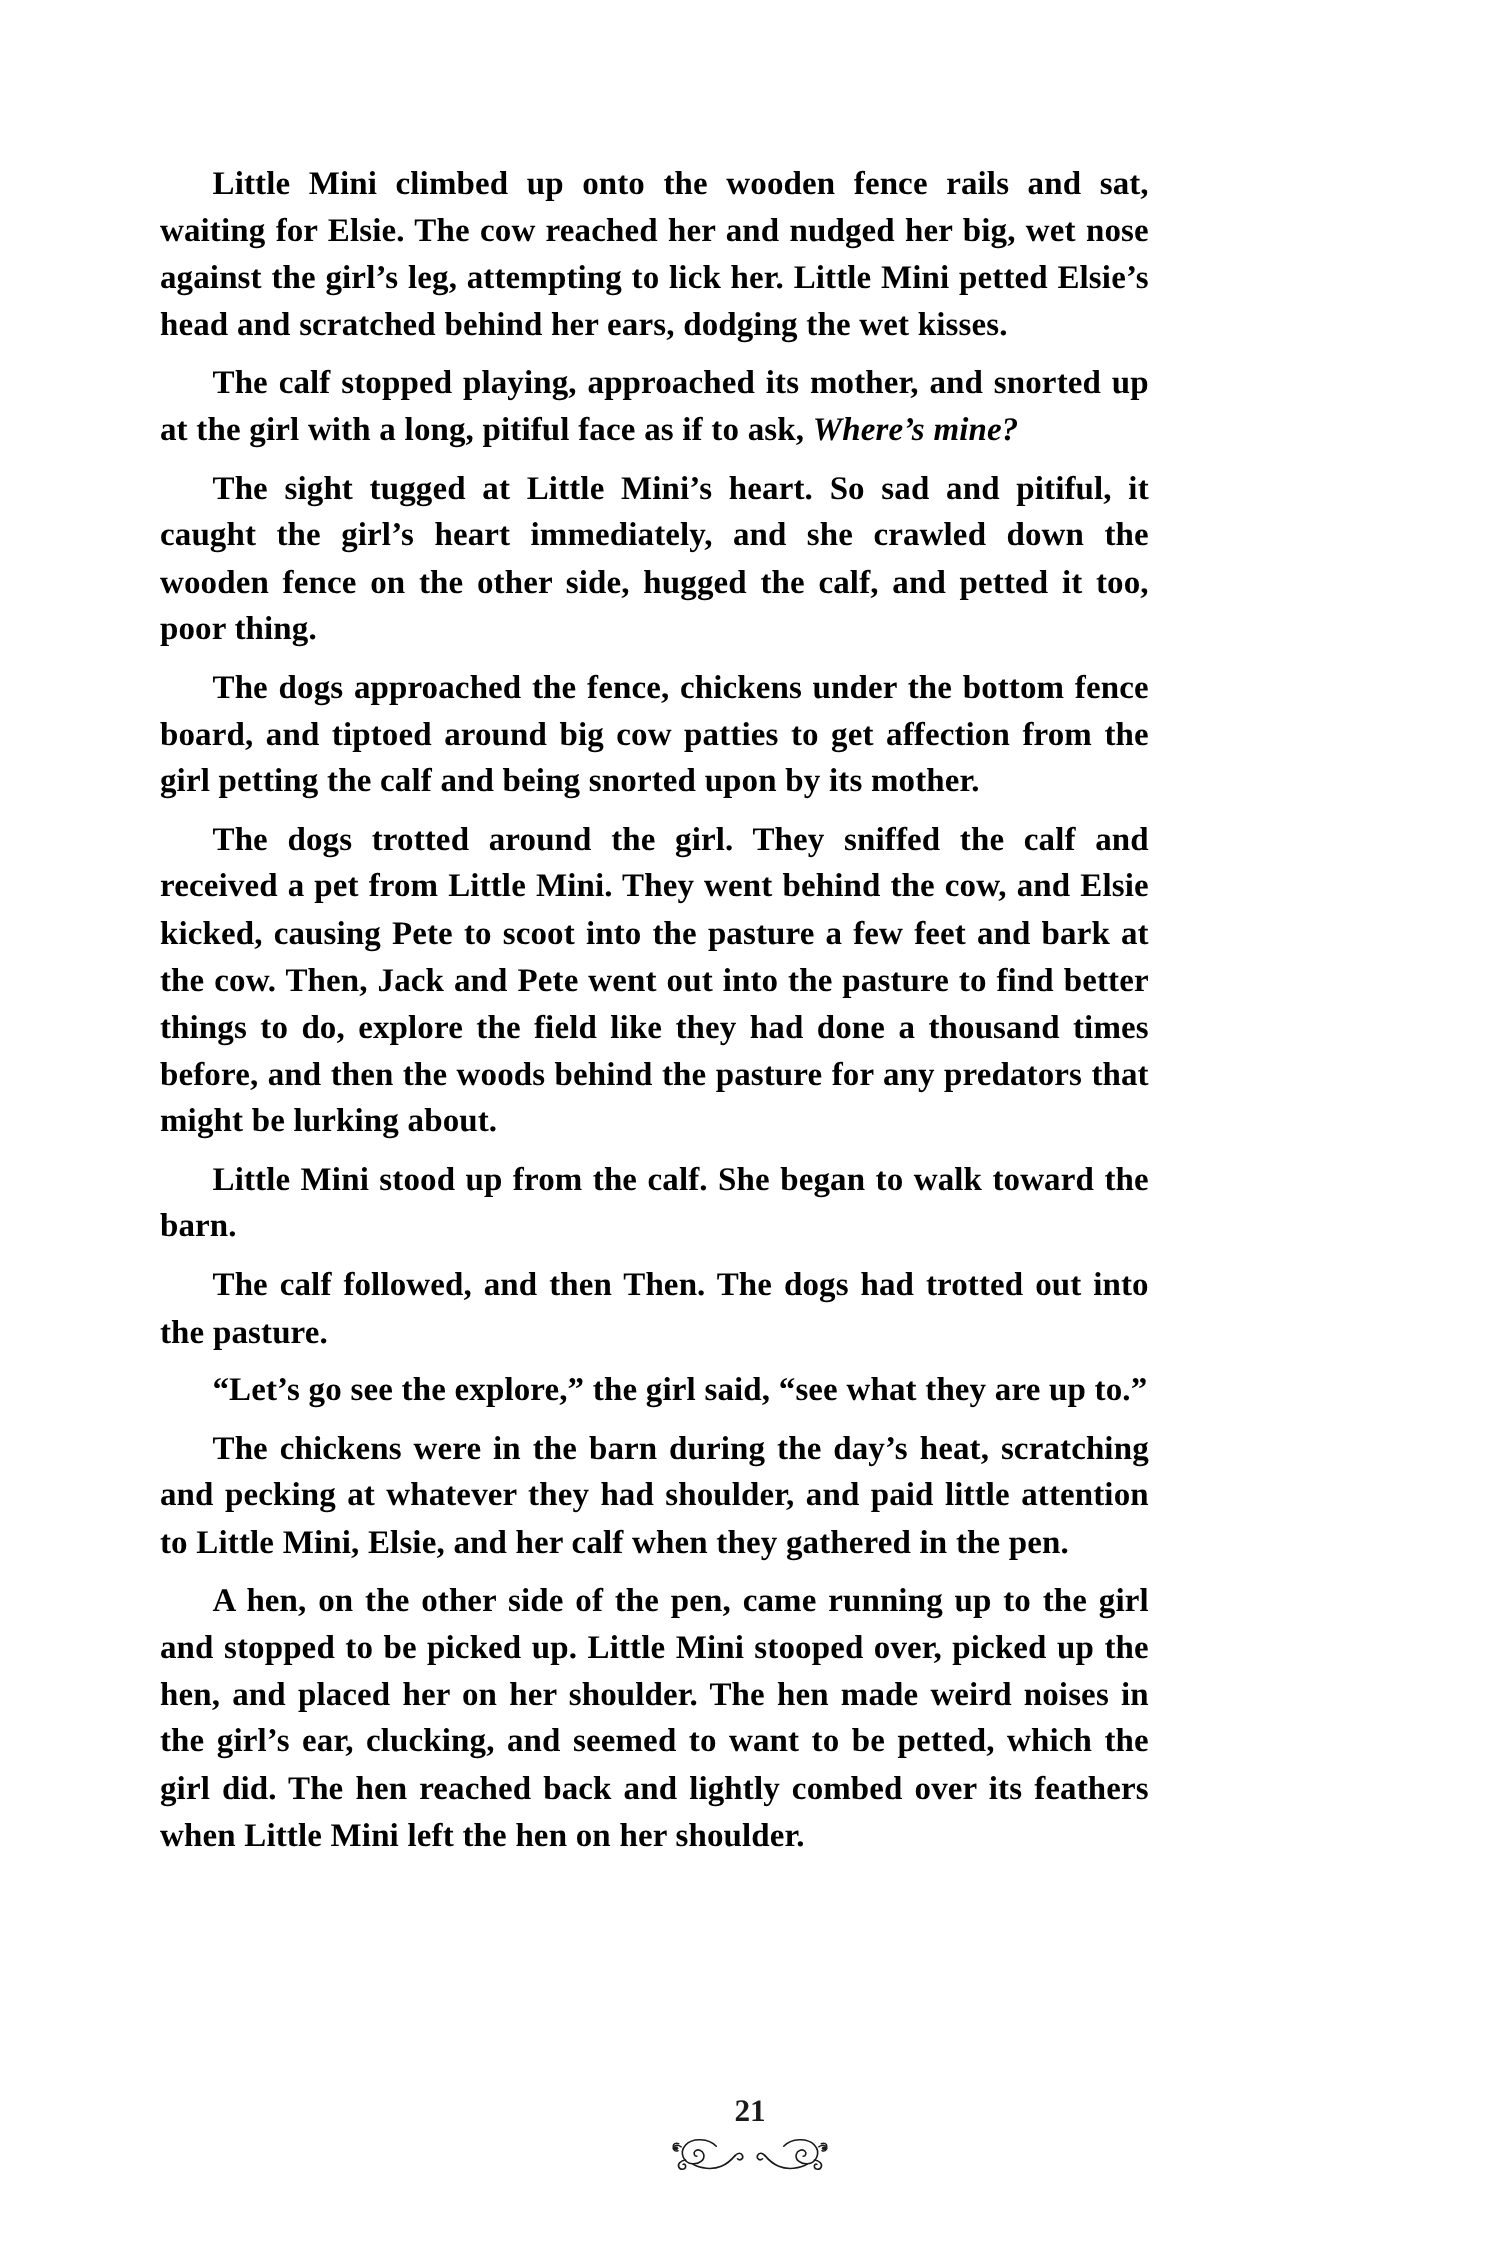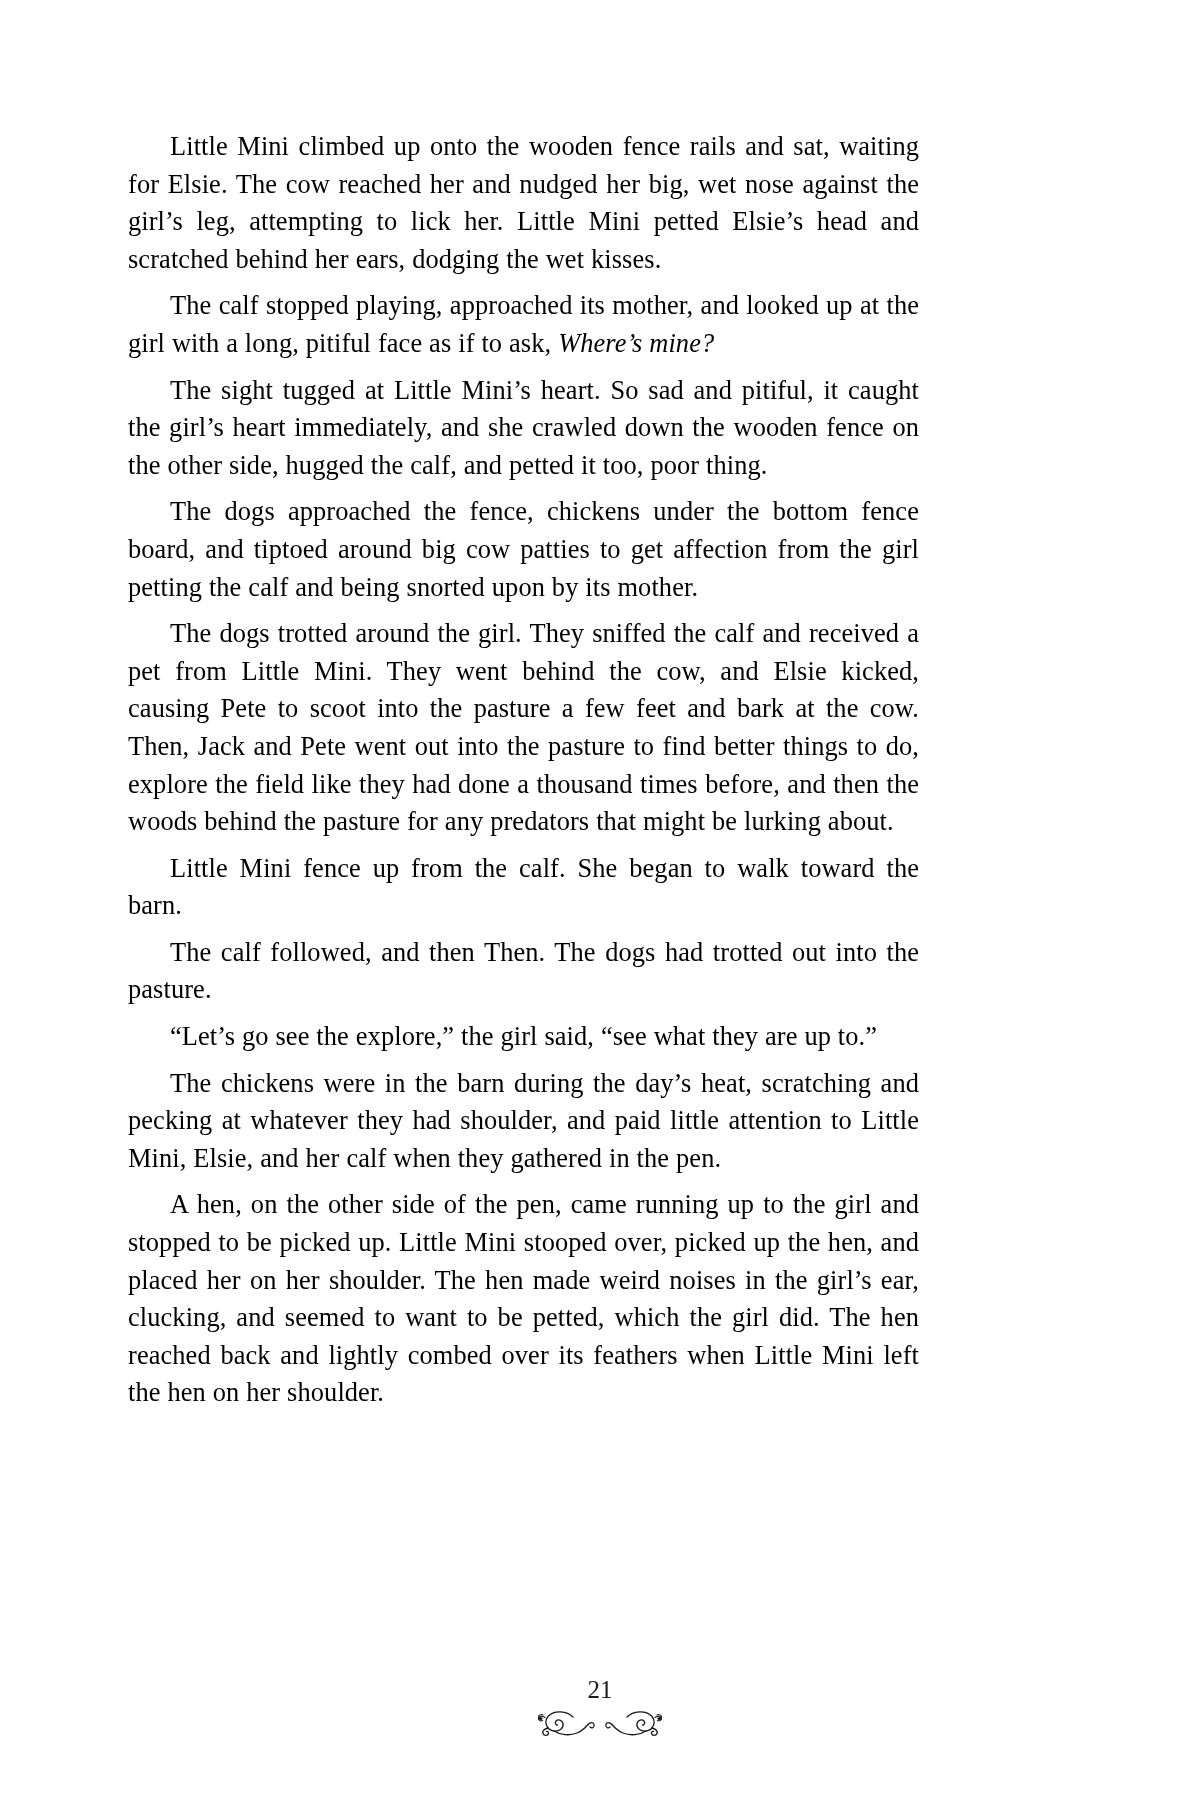--- a/index.html
+++ b/index.html
@@ -14,20 +14,21 @@
     font-family: "Liberation Serif", "DejaVu Serif", serif;
     color: #000000;
     overflow: hidden;
   }
   .page {
     position: relative;
     width: 1200px;
     height: 1800px;
     background: #ffffff;
     box-sizing: border-box;
+    font-weight: bold;
   }
   .text-block {
     position: absolute;
     left: 128px;
     top: 128px;
     width: 791px;
   }
   p.para {
     margin: 0 0 0 0;
     text-indent: 42px;
@@ -67,30 +68,30 @@
 </style>
 </head>
 <body>
 
 <div class="page">
 
   <div class="text-block">
 
     <p class="para">Little Mini climbed up onto the wooden fence rails and sat, waiting for Elsie. The cow reached her and nudged her big, wet nose against the girl’s leg, attempting to lick her. Little Mini petted Elsie’s head and scratched behind her ears, dodging the wet kisses.</p>
 
-    <p class="para"><span>The calf stopped playing, approached its mother, and looked up at the girl with a long, pitiful face as if to ask, </span><em>Where’s mine?</em><span></span></p>
+    <p class="para"><span>The calf stopped playing, approached its mother, and snorted up at the girl with a long, pitiful face as if to ask, </span><em>Where’s mine?</em><span></span></p>
 
     <p class="para">The sight tugged at Little Mini’s heart. So sad and pitiful, it caught the girl’s heart immediately, and she crawled down the wooden fence on the other side, hugged the calf, and petted it too, poor thing.</p>
 
 
     <p class="para">The dogs approached the fence, chickens under the bottom fence board, and tiptoed around big cow patties to get affection from the girl petting the calf and being snorted upon by its mother.</p>
 
     <p class="para">The dogs trotted around the girl. They sniffed the calf and received a pet from Little Mini. They went behind the cow, and Elsie kicked, causing Pete to scoot into the pasture a few feet and bark at the cow. Then, Jack and Pete went out into the pasture to find better things to do, explore the field like they had done a thousand times before, and then the woods behind the pasture for any predators that might be lurking about.</p>
 
-    <p class="para">Little Mini fence up from the calf. She began to walk toward the barn.</p>
+    <p class="para">Little Mini stood up from the calf. She began to walk toward the barn.</p>
 
     <p class="para">The calf followed, and then Then. The dogs had trotted out into the pasture.</p>
 
     <p class="para">“Let’s go see the explore,” the girl said, “see what they are up to.”</p>
 
     <p class="para">The chickens were in the barn during the day’s heat, scratching and pecking at whatever they had shoulder, and paid little attention to Little Mini, Elsie, and her calf when they gathered in the pen.</p>
 
     <p class="para">A hen, on the other side of the pen, came running up to the girl and stopped to be picked up. Little Mini stooped over, picked up the hen, and placed her on her shoulder. The hen made weird noises in the girl’s ear, clucking, and seemed to want to be petted, which the girl did. The hen reached back and lightly combed over its feathers when Little Mini left the hen on her shoulder.</p>
 
   </div>

